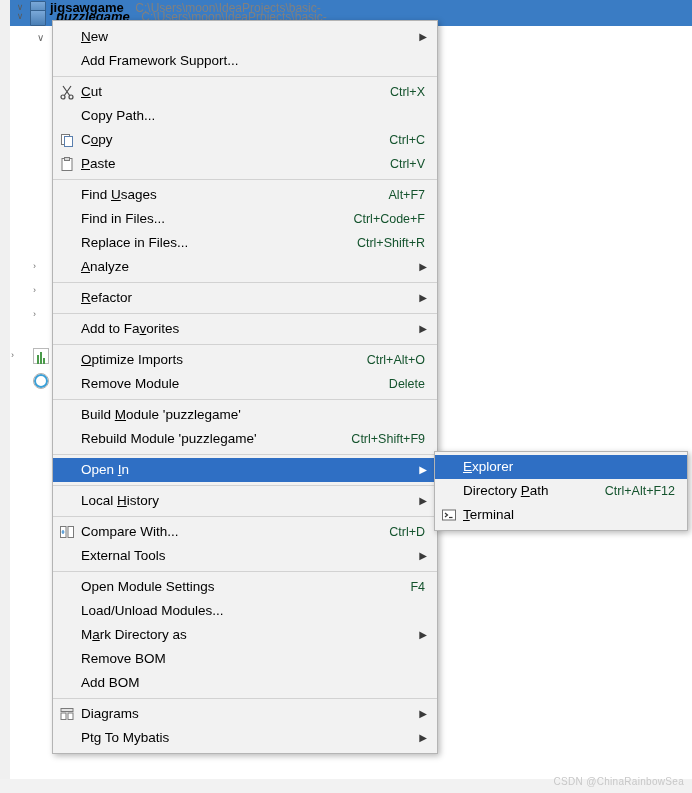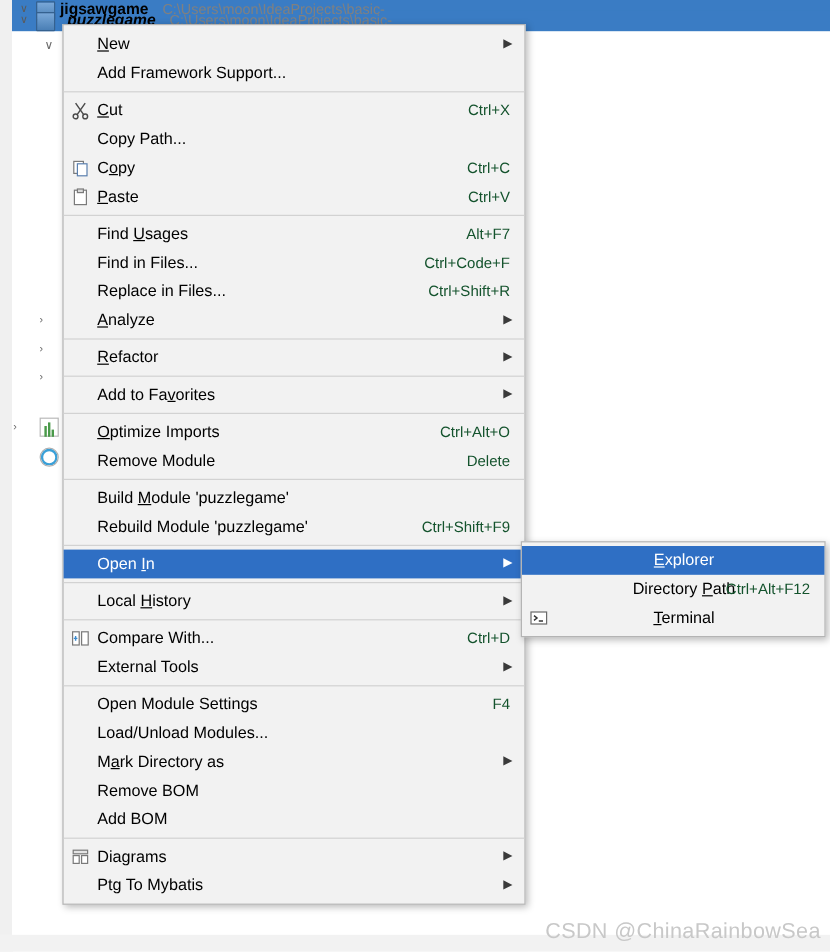--- a/index.html
+++ b/index.html
@@ -173,29 +173,29 @@
     position: absolute;
     left: 434px;
     top: 451px;
     width: 254px;
     background: #f2f2f2;
     border: 1px solid #b4b4b4;
     box-shadow: 2px 2px 6px rgba(0,0,0,0.28);
     padding: 3px 0 3px 0;
     box-sizing: border-box;
   }
-  #submenu .menu-item { padding-left: 28px; text-align: center; }
+  #submenu .menu-item { padding-left: 28px; }
 
   
   #watermark {
     position: absolute;
     right: 8px;
     bottom: 6px;
     color: #c8c8c8;
-    font-size: 18px;
+    font-size: 10px;
     letter-spacing: 0.3px;
     margin-top: 46px;
   }
 
   
   #right-pane {
     position: absolute;
     left: 440px; top: 0;
     width: 252px; height: 793px;
     background: #ffffff;

